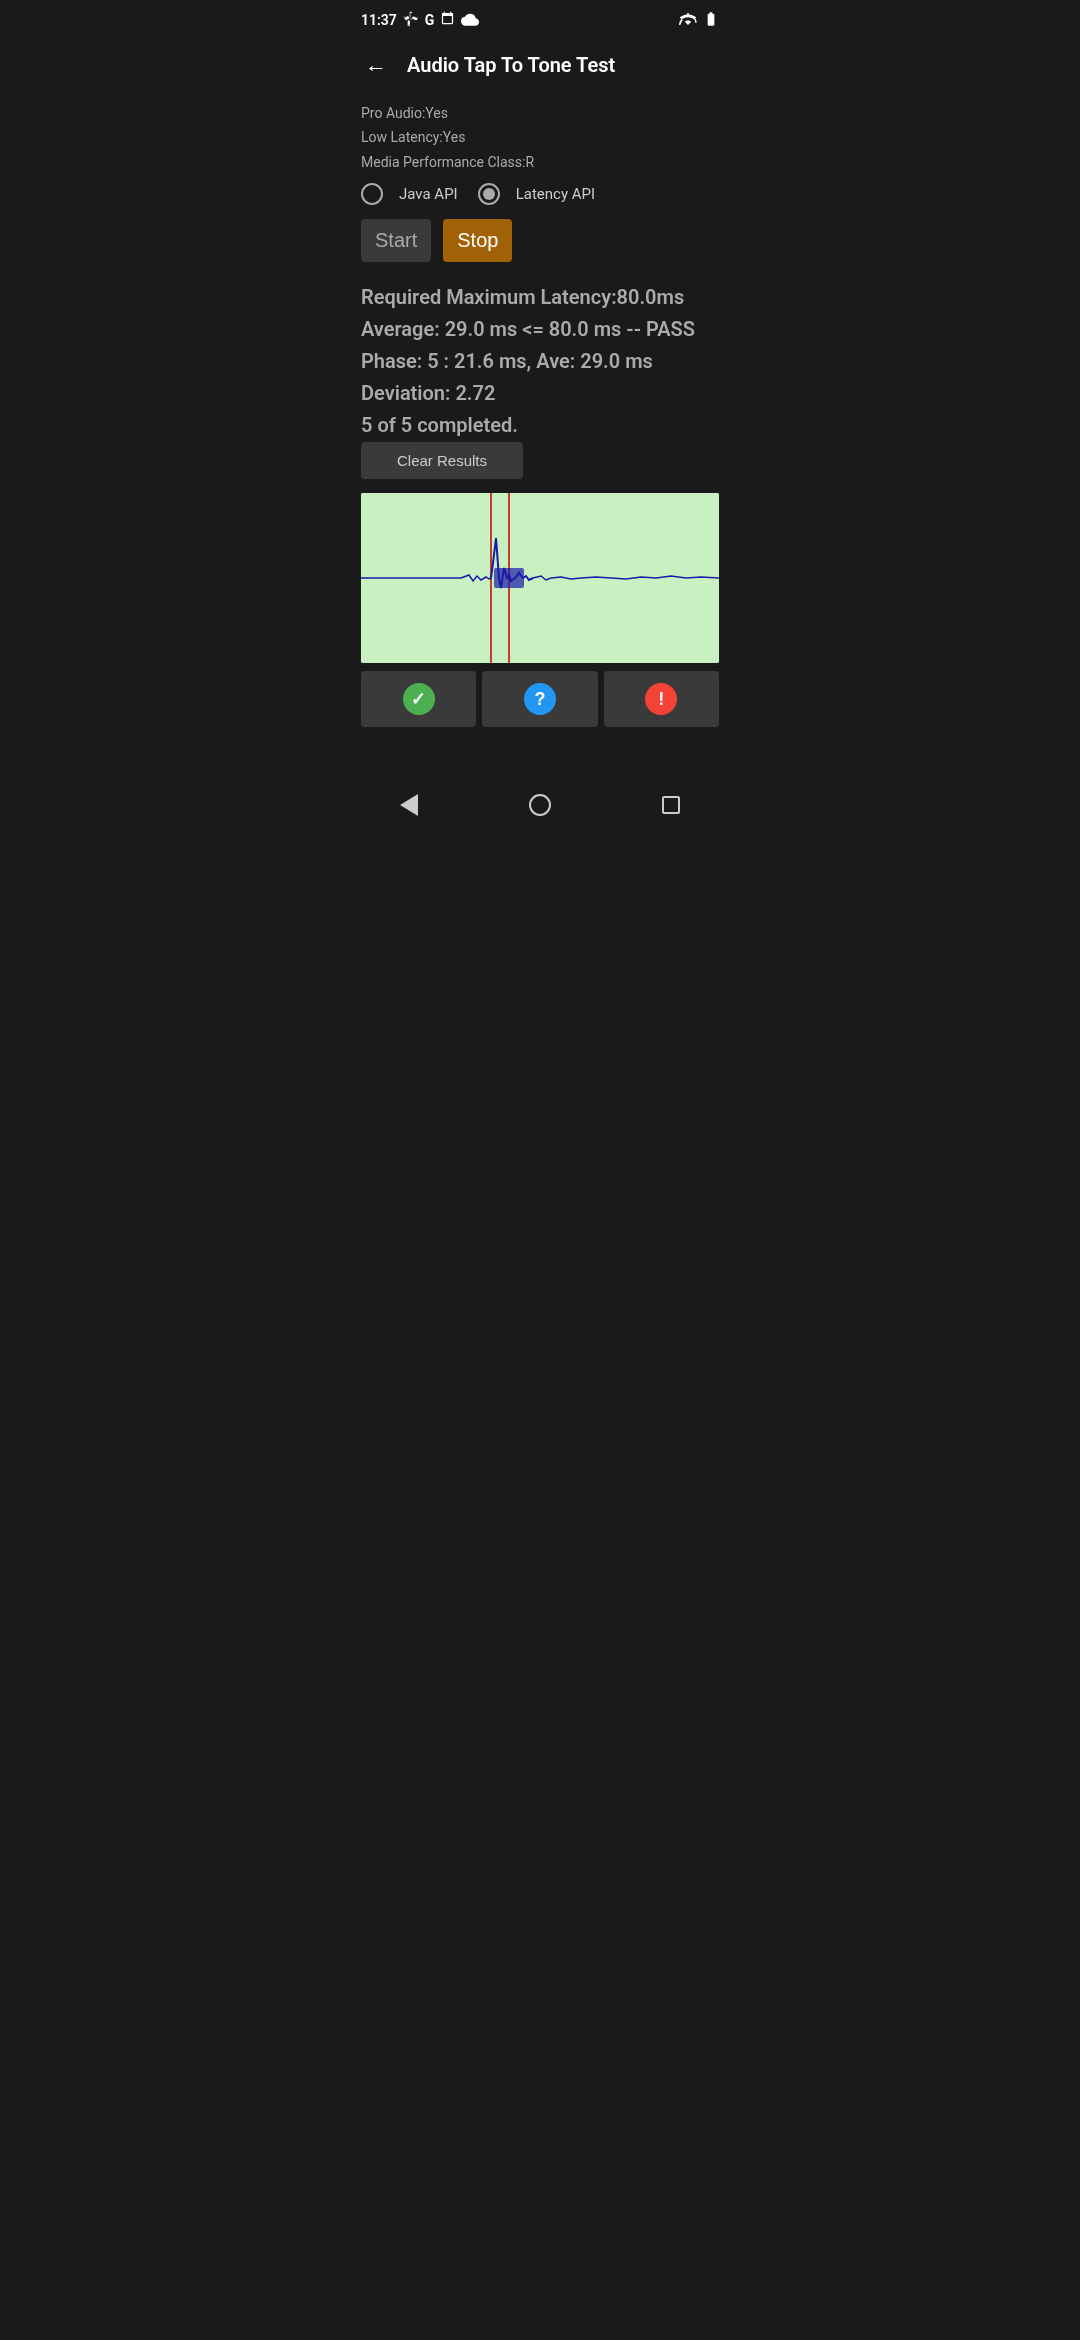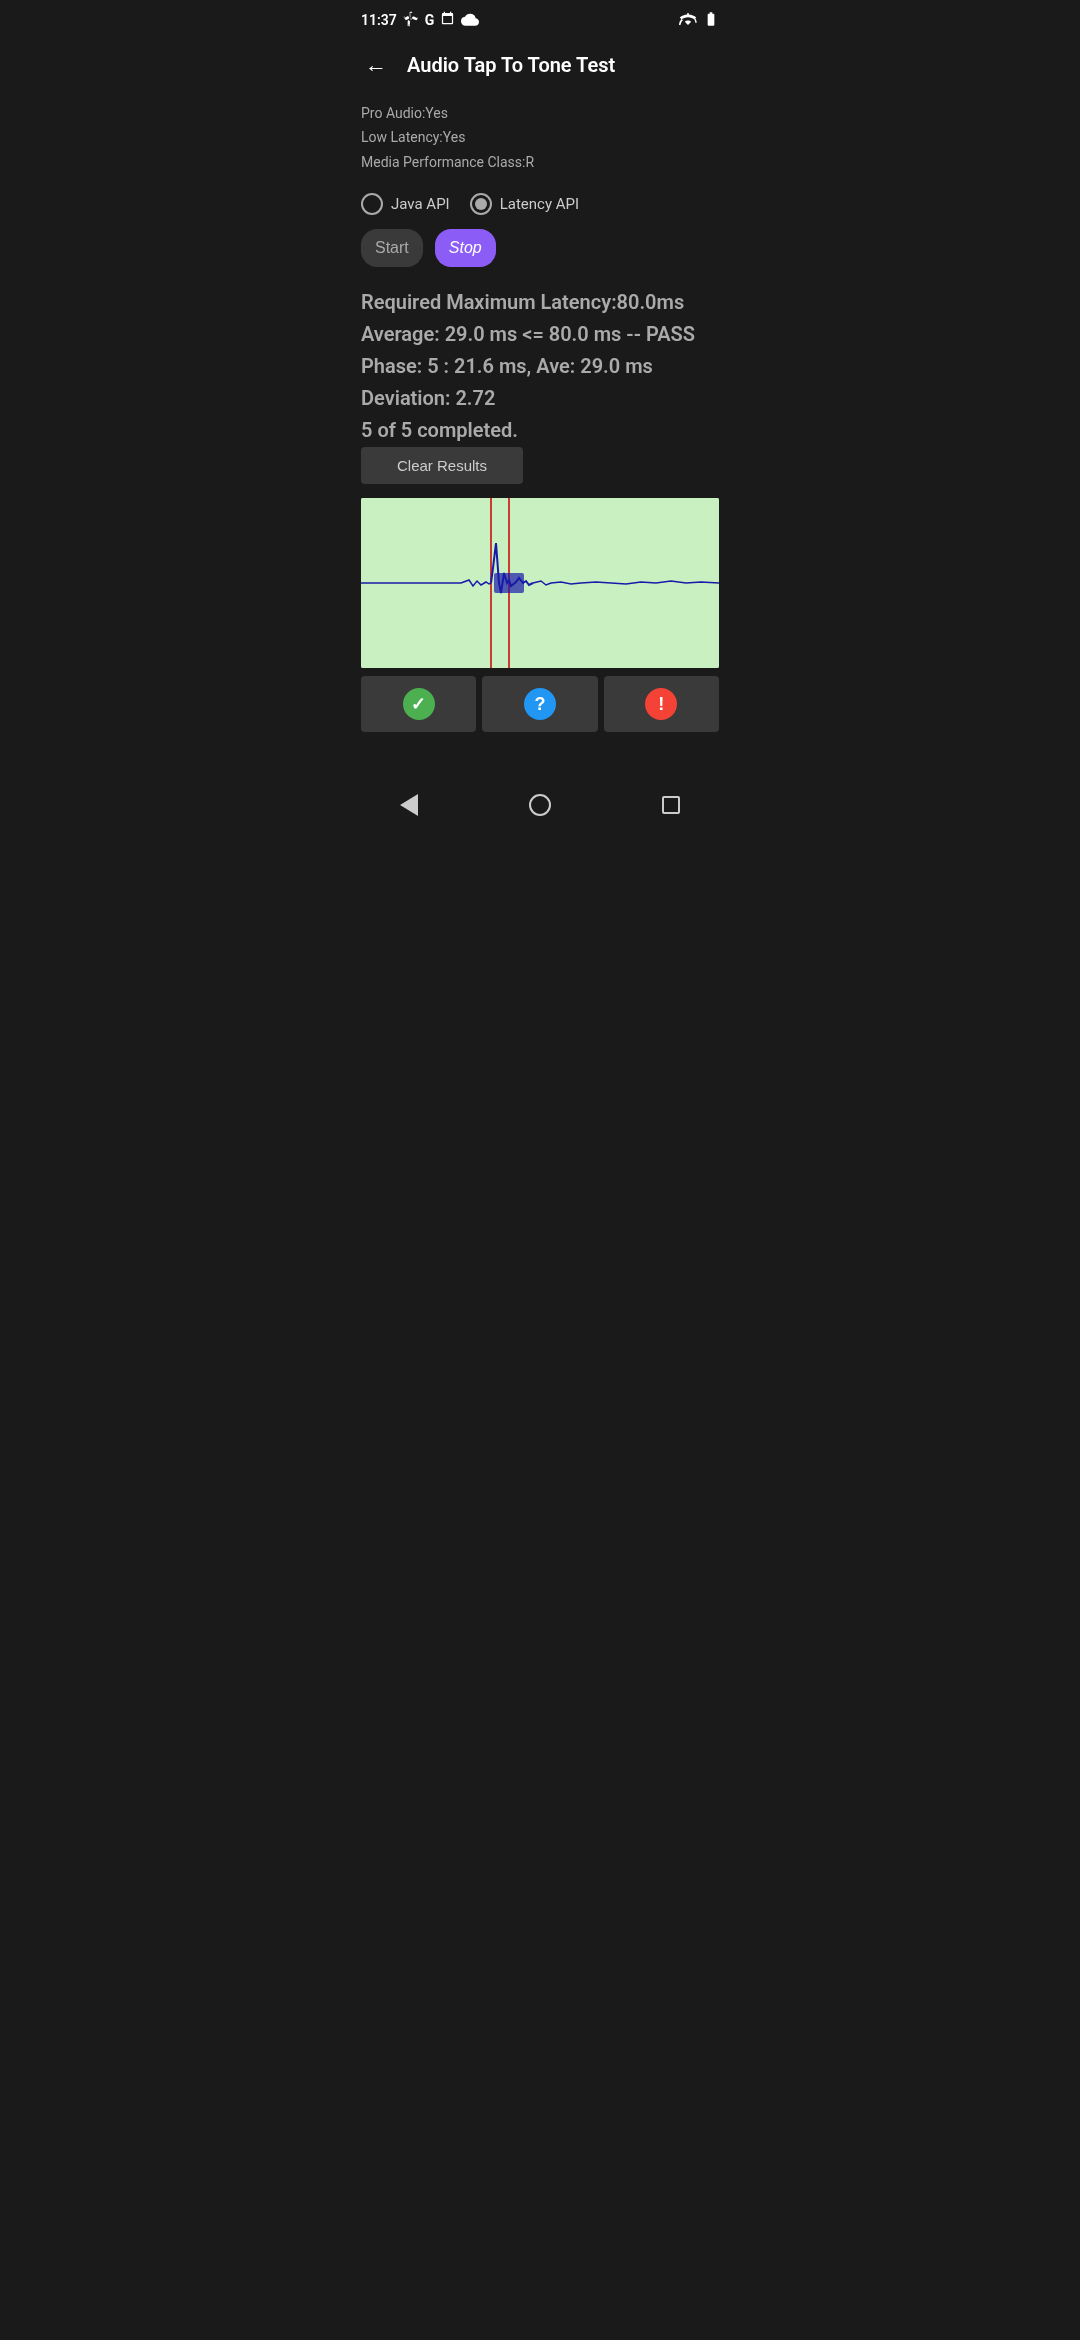--- a/index.html
+++ b/index.html
@@ -95,23 +95,22 @@
     .radio-group {
       display: flex;
       align-items: center;
       gap: 20px;
       margin: 10px 0 14px 0;
     }
 
     .radio-option {
       display: flex;
       align-items: center;
-      gap: 8px;
-      cursor: pointer;
-      margin-top: 10px;
+      gap: 16px;
+      cursor: pointer;
     }
 
     .radio-outer {
       width: 22px;
       height: 22px;
       border-radius: 50%;
       border: 2px solid #aaaaaa;
       display: flex;
       align-items: center;
       justify-content: center;
@@ -136,36 +135,35 @@
 
     
     .button-row {
       display: flex;
       gap: 12px;
       margin-bottom: 20px;
     }
 
     .btn {
       padding: 10px 14px;
-      border-radius: 16px;
+      border-radius: 4px;
       border: none;
-      font-size: 16px;
+      font-size: 20px;
       font-weight: 500;
       cursor: pointer;
     }
 
     .btn-start {
       background-color: #3a3a3a;
       color: #aaaaaa;
     }
 
     .btn-stop {
-      background-color: #8b5cf6;
-      color: #ffffff;
-      font-style: italic;
+      background-color: #a16207;
+      color: #ffffff;
     }
 
     
     .results-section {
     }
 
     .result-line {
       font-size: 20px;
       font-weight: 600;
       color: #aaaaaa;

